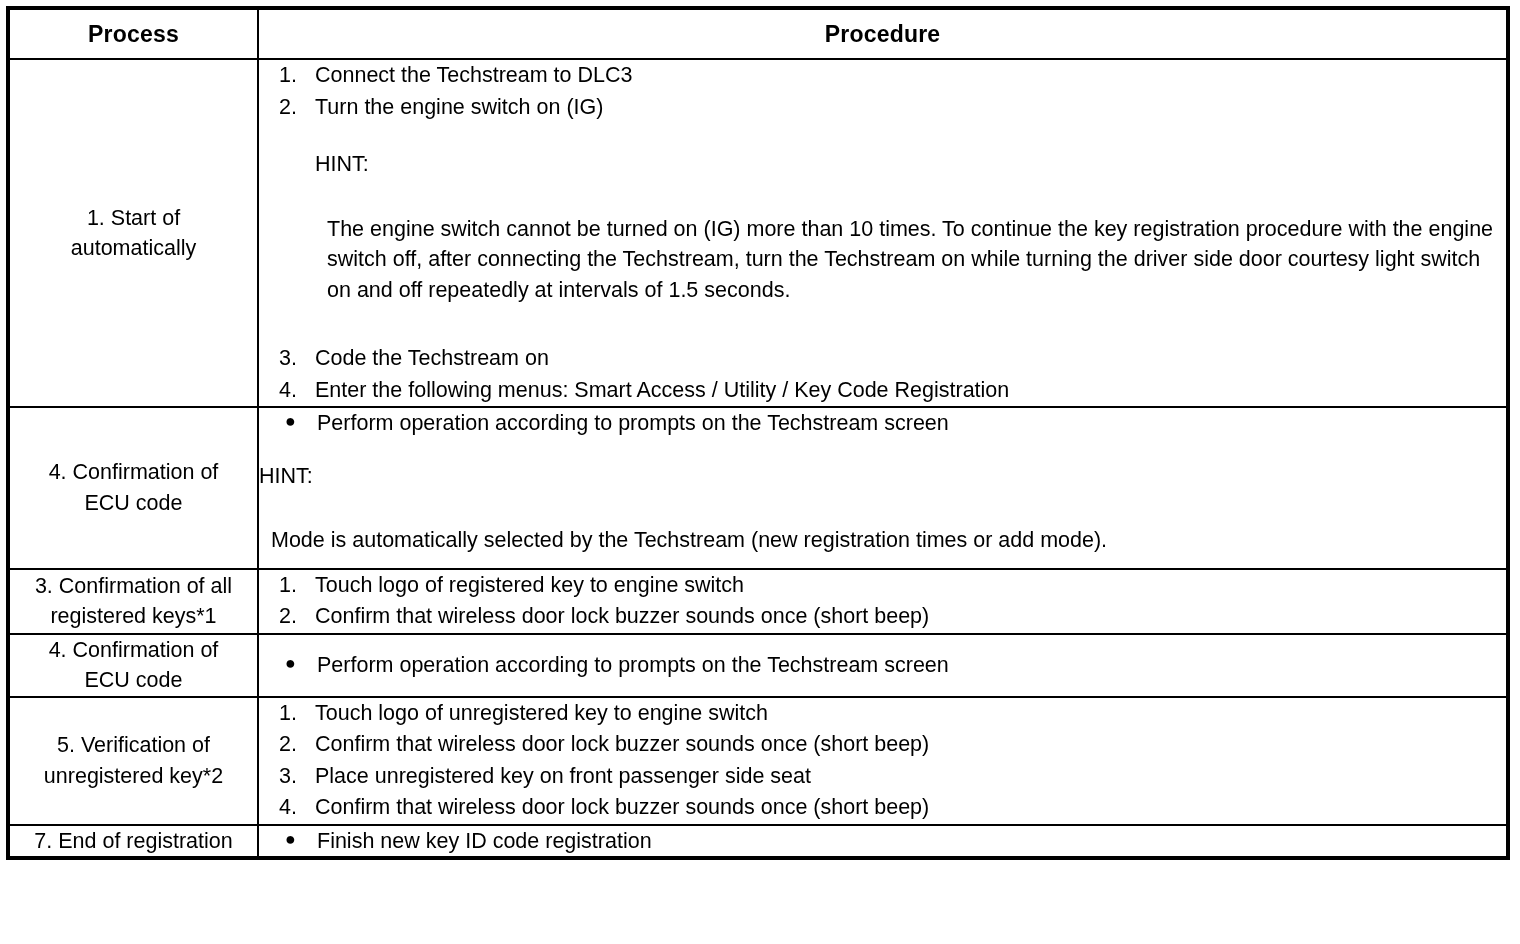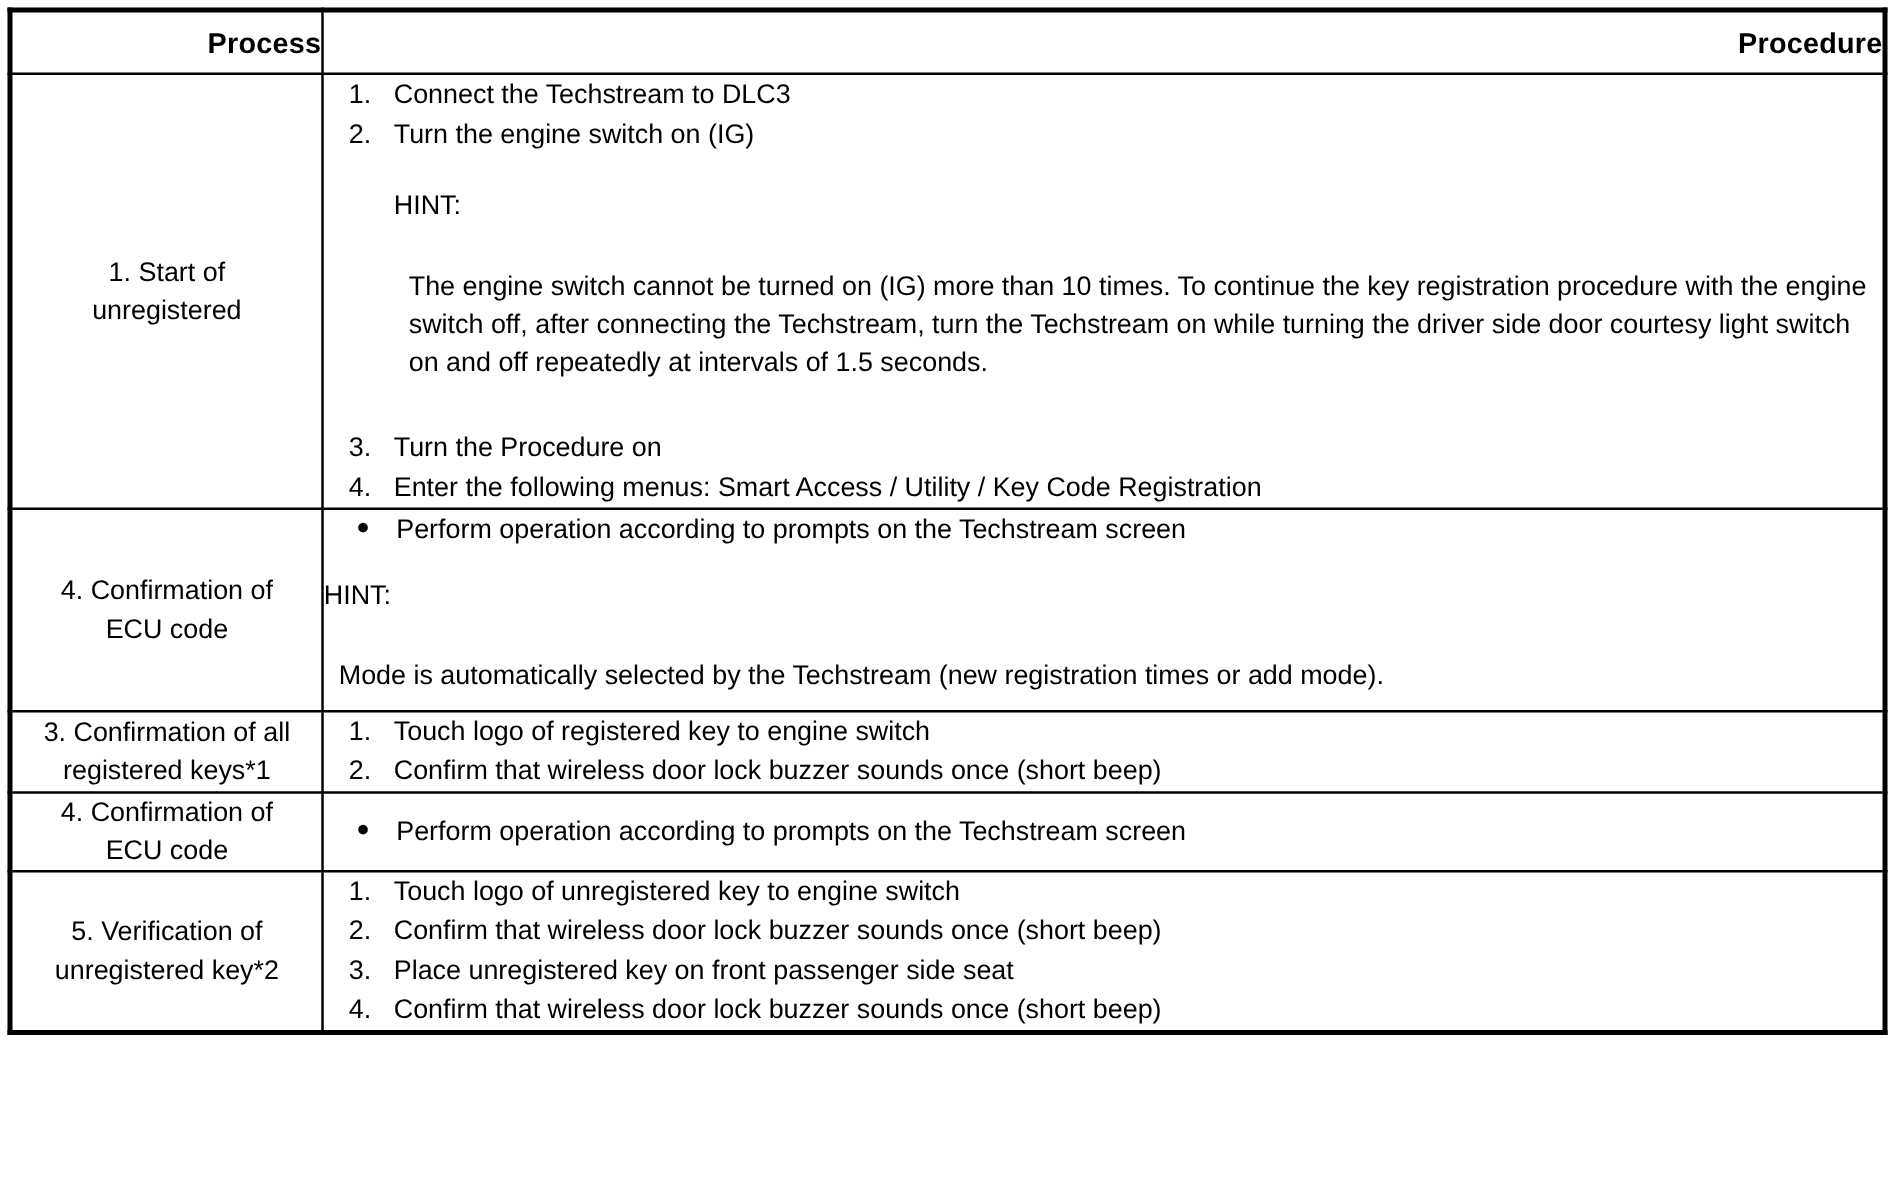--- a/index.html
+++ b/index.html
@@ -36,21 +36,21 @@
 
   table.proc-table th,
   table.proc-table td {
     border: 2px solid #000;
     vertical-align: middle;
     padding: 0;
   }
 
   
   thead th {
-    text-align: right;
+    text-align: center;
     font-weight: bold;
     font-size: 23px;
     letter-spacing: 0.2px;
     height: 48px;
     line-height: 48px;
     padding: 0 4px;
   }
 
   
   td.process-cell {
@@ -140,41 +140,41 @@
         <th>Process</th>
         <th>Procedure</th>
       </tr>
     </thead>
 
     <tbody>
 
       <tr>
         <td class="process-cell">
           <span class="pl">1. Start of</span>
-          <span class="pl">unregistered</span>
+          <span class="pl">automatically</span>
         </td>
         <td class="procedure-cell">
           <div class="num-line">
             <span class="num">1.</span>
             <span class="txt">Connect the Techstream to DLC3</span>
           </div>
           <div class="num-line">
             <span class="num">2.</span>
             <span class="txt">Turn the engine switch on (IG)</span>
           </div>
           <div class="spacer-lg"></div>
           <div class="hint-indent">
             <p class="hint-label">HINT:</p>
             <div class="spacer-md"></div>
             <p class="hint-body">The engine switch cannot be turned on (IG) more than 10 times. To continue the key registration procedure with the engine switch off, after connecting the Techstream, turn the Techstream on while turning the driver side door courtesy light switch on and off repeatedly at intervals of 1.5 seconds.</p>
           </div>
           <div class="spacer-lg"></div>
           <div class="num-line">
             <span class="num">3.</span>
-            <span class="txt">Turn the Procedure on</span>
+            <span class="txt">Code the Techstream on</span>
           </div>
           <div class="num-line">
             <span class="num">4.</span>
             <span class="txt">Enter the following menus: Smart Access / Utility / Key Code Registration</span>
           </div>
         </td>
       </tr>
 
       <tr>
         <td class="process-cell">
@@ -244,17 +244,28 @@
             <span class="txt">Place unregistered key on front passenger side seat</span>
           </div>
           <div class="num-line">
             <span class="num">4.</span>
             <span class="txt">Confirm that wireless door lock buzzer sounds once (short beep)</span>
           </div>
         </td>
       </tr>
 
 
+      <tr>
+        <td class="process-cell">
+          <span class="pl">7. End of registration</span>
+        </td>
+        <td class="procedure-cell">
+          <div class="bullet-line">
+            <span class="bullet-mark">●</span>
+            <span class="txt">Finish new key ID code registration</span>
+          </div>
+        </td>
+      </tr>
 
     </tbody>
   </table>
 
 </div>
 
 </body></html>

